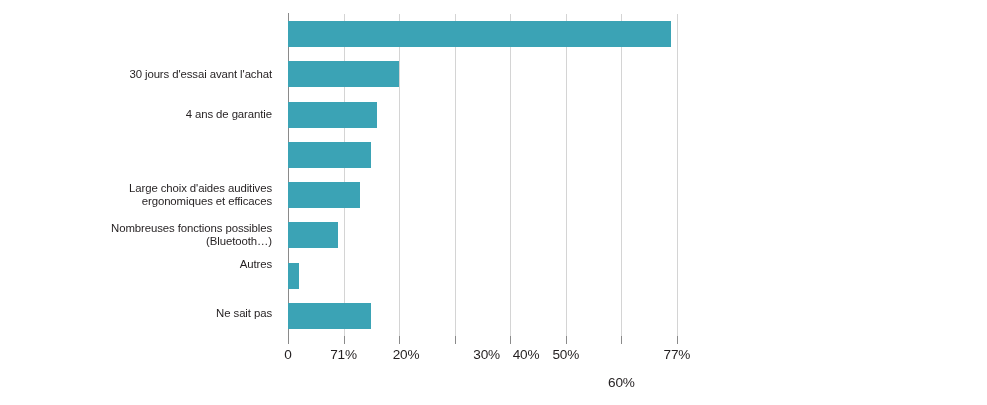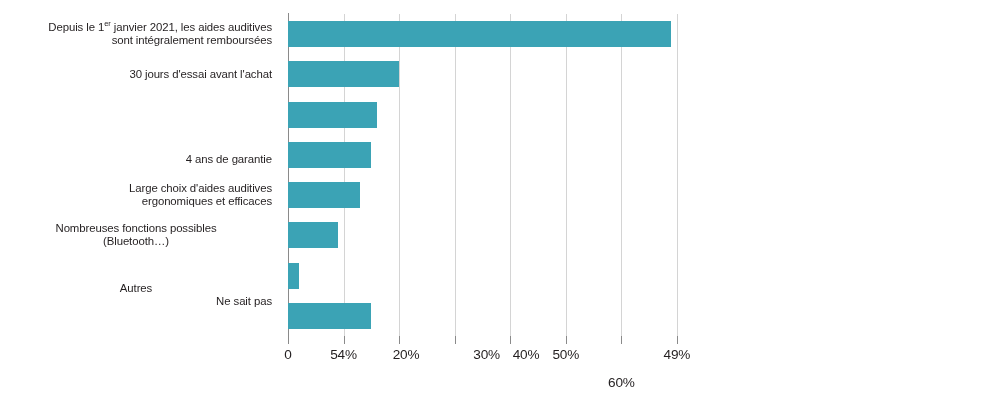--- a/index.html
+++ b/index.html
@@ -131,27 +131,26 @@
   }
 </style>
 </head>
 <body>
 
 <div id="figure">
 
   <div class="chart-area">
 
     <div class="cat-labels">
-        <div class="cat-label" style="top: 6.525px;">Depuis le 1<sup>er</sup> janvier 2021, les aides auditives<br>sont intégralement remboursées</div>
         <div class="cat-label" style="top: 53.575px;">30 jours d'essai avant l'achat</div>
-        <div class="cat-label" style="top: 93.825px; margin-top: 45px;">4 ans de garantie</div>
+        <div class="cat-label" style="top: 93.825px;">4 ans de garantie</div>
         <div class="cat-label" style="top: 167.525px;">Large choix d'aides auditives<br>ergonomiques et efficaces</div>
-        <div class="cat-label" style="top: 207.775px; text-align: center;">Nombreuses fonctions possibles<br>(Bluetooth…)</div>
-        <div class="cat-label" style="top: 268px; text-align: center;">Autres</div>
-        <div class="cat-label" style="top: 281px;">Ne sait pas</div>
+        <div class="cat-label" style="top: 207.775px;">Nombreuses fonctions possibles<br>(Bluetooth…)</div>
+        <div class="cat-label" style="top: 244px;">Autres</div>
+        <div class="cat-label" style="top: 293px;">Ne sait pas</div>
       </div>
 
     <div class="axis-spine"></div>
 
     <div class="plot">
         <div class="gridline" style="left: 55.5556px;"></div>
         <div class="gridline" style="left: 111.111px;"></div>
         <div class="gridline" style="left: 166.667px;"></div>
         <div class="gridline" style="left: 222.222px;"></div>
         <div class="gridline" style="left: 277.778px;"></div>
@@ -164,31 +163,31 @@
         <div class="bar" title="Large choix d'aides auditives ergonomiques et efficaces: 13%" style="left: 0px; top: 168.125px; width: 72.2222px; background: rgb(59, 163, 181);"></div>
         <div class="bar" title="Nombreuses fonctions possibles (Bluetooth…): 9%" style="left: 0px; top: 208.375px; width: 50px; background: rgb(59, 163, 181);"></div>
         <div class="bar" title="Autres: 2%" style="left: 0px; top: 248.625px; width: 11.1111px; background: rgb(59, 163, 181);"></div>
         <div class="bar" title="Ne sait pas: 15%" style="left: 0px; top: 288.875px; width: 83.3333px; background: rgb(59, 163, 181);"></div>
       </div>
 
     <div class="x-axis">
         <div class="tick-mark" style="left: 0px;"></div>
         <div class="tick-label" style="left: 0px;">0</div>
         <div class="tick-mark" style="left: 55.5556px;"></div>
-        <div class="tick-label" style="left: 55.5556px;">54%</div>
+        <div class="tick-label" style="left: 55.5556px;">71%</div>
         <div class="tick-mark" style="left: 111.111px;"></div>
         <div class="tick-label" style="left: 118px;">20%</div>
         <div class="tick-mark" style="left: 166.667px;"></div>
         <div class="tick-label" style="left: 166.667px; margin-left: 32px;">30%</div>
         <div class="tick-mark" style="left: 222.222px;"></div>
         <div class="tick-label" style="left: 238px;">40%</div>
         <div class="tick-mark" style="left: 277.778px;"></div>
         <div class="tick-label" style="left: 277.778px; text-align: center;">50%</div>
         <div class="tick-mark" style="left: 333.333px;"></div>
         <div class="tick-label" style="left: 333.333px; margin-top: 28px;">60%</div>
         <div class="tick-mark" style="left: 388.889px;"></div>
-        <div class="tick-label" style="left: 388.889px;">49%</div>
+        <div class="tick-label" style="left: 388.889px;">77%</div>
       </div>
 
   </div>
 
 
 </div>
 
 </body></html>

